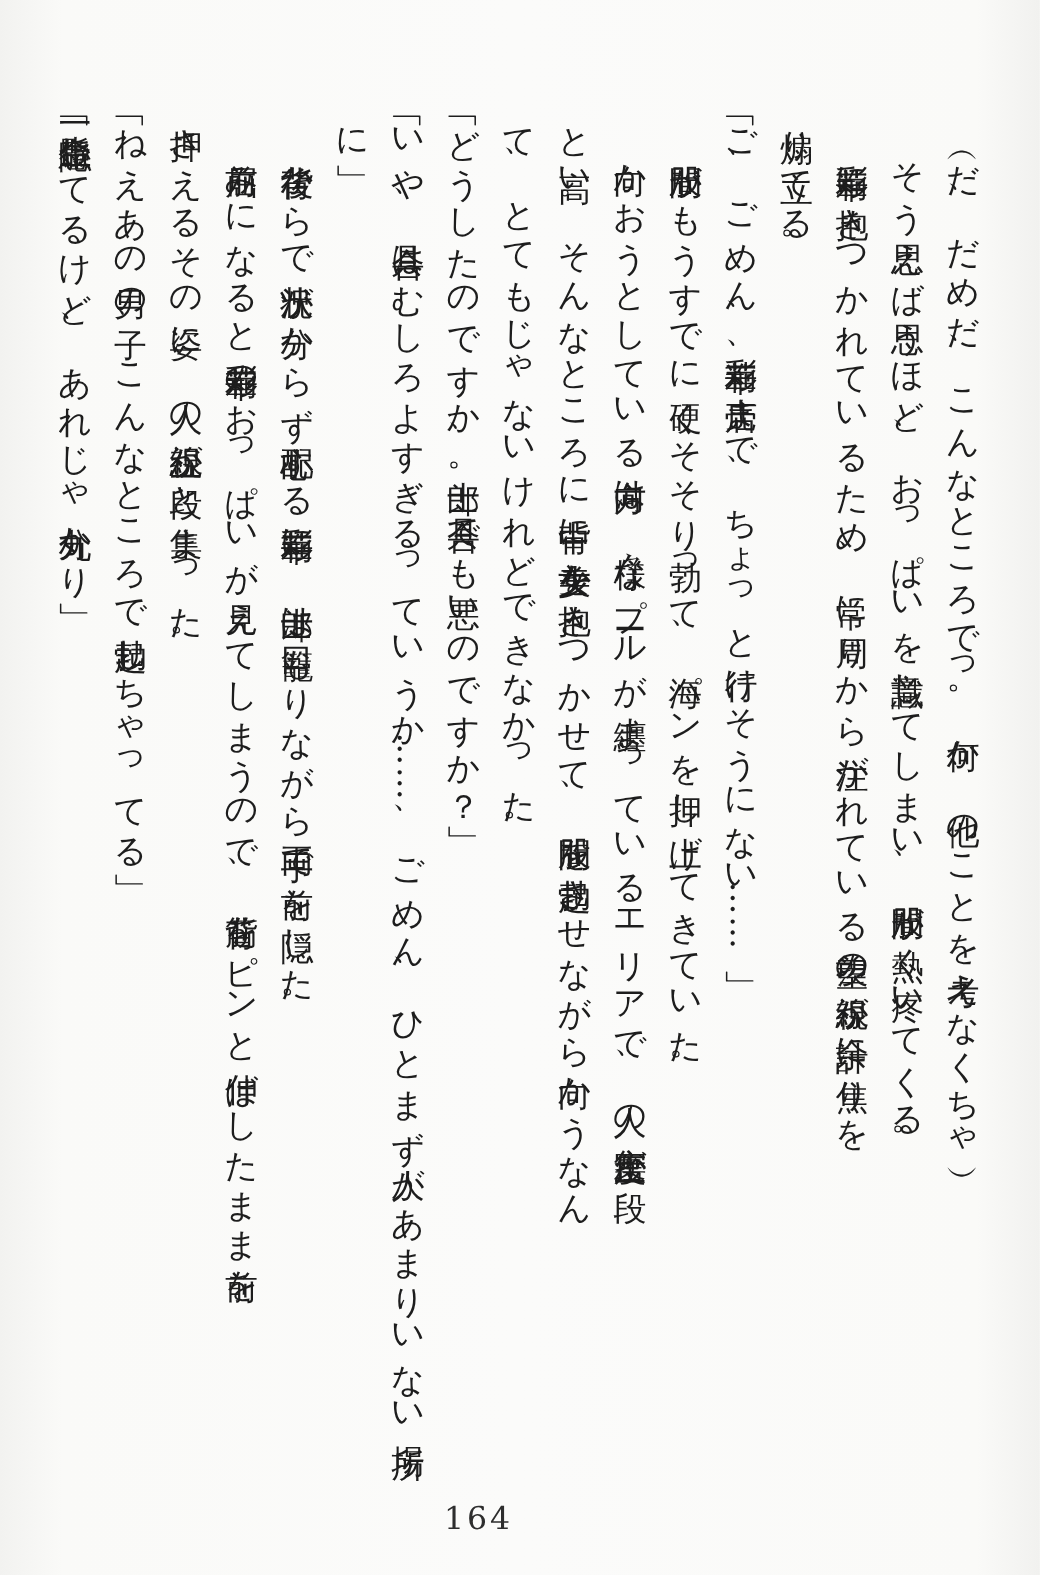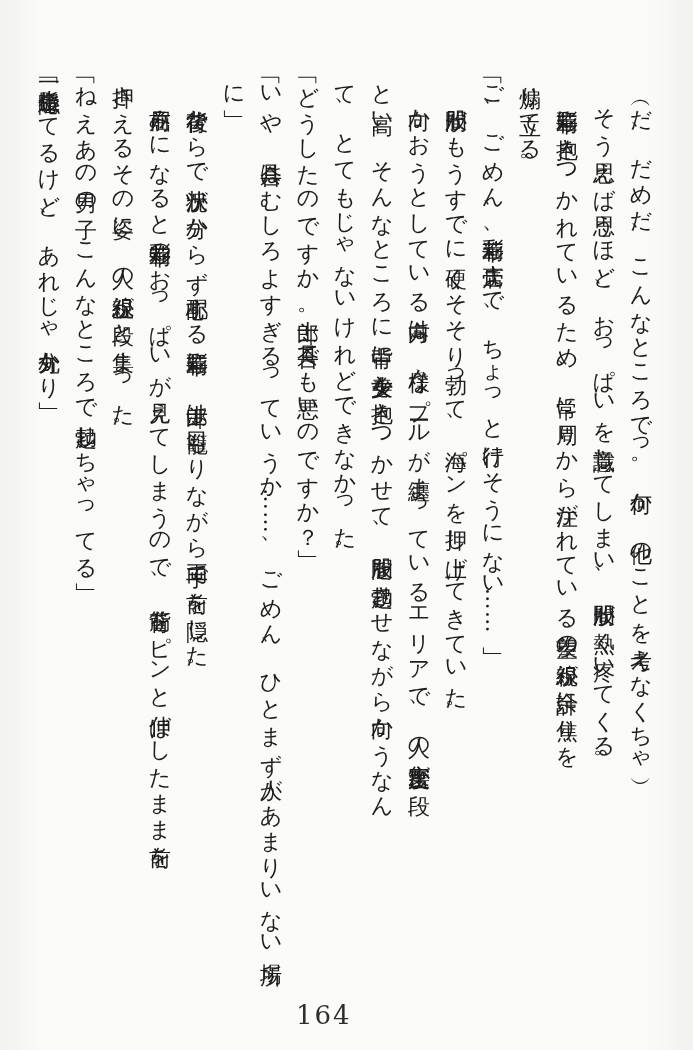--- a/index.html
+++ b/index.html
@@ -38,21 +38,21 @@
     white-space: nowrap;
   }
   .line.indent {
     text-indent: 23px;
   }
   .folio {
     position: absolute;
     left: 296px;
     top: 1000px;
     font-family: "DejaVu Serif", "Liberation Serif", serif;
-    font-size: 26px;
+    font-size: 21px;
     letter-spacing: 2px;
     color: #2e2e2e;
   }
 </style>
 </head>
 <body>
 
 <div class="page">
   <main class="text-block" id="text-block">
       <p class="line indent">（だ、だめだ、こんなところでっ。何か、他のことを考えなくちゃ）</p>

